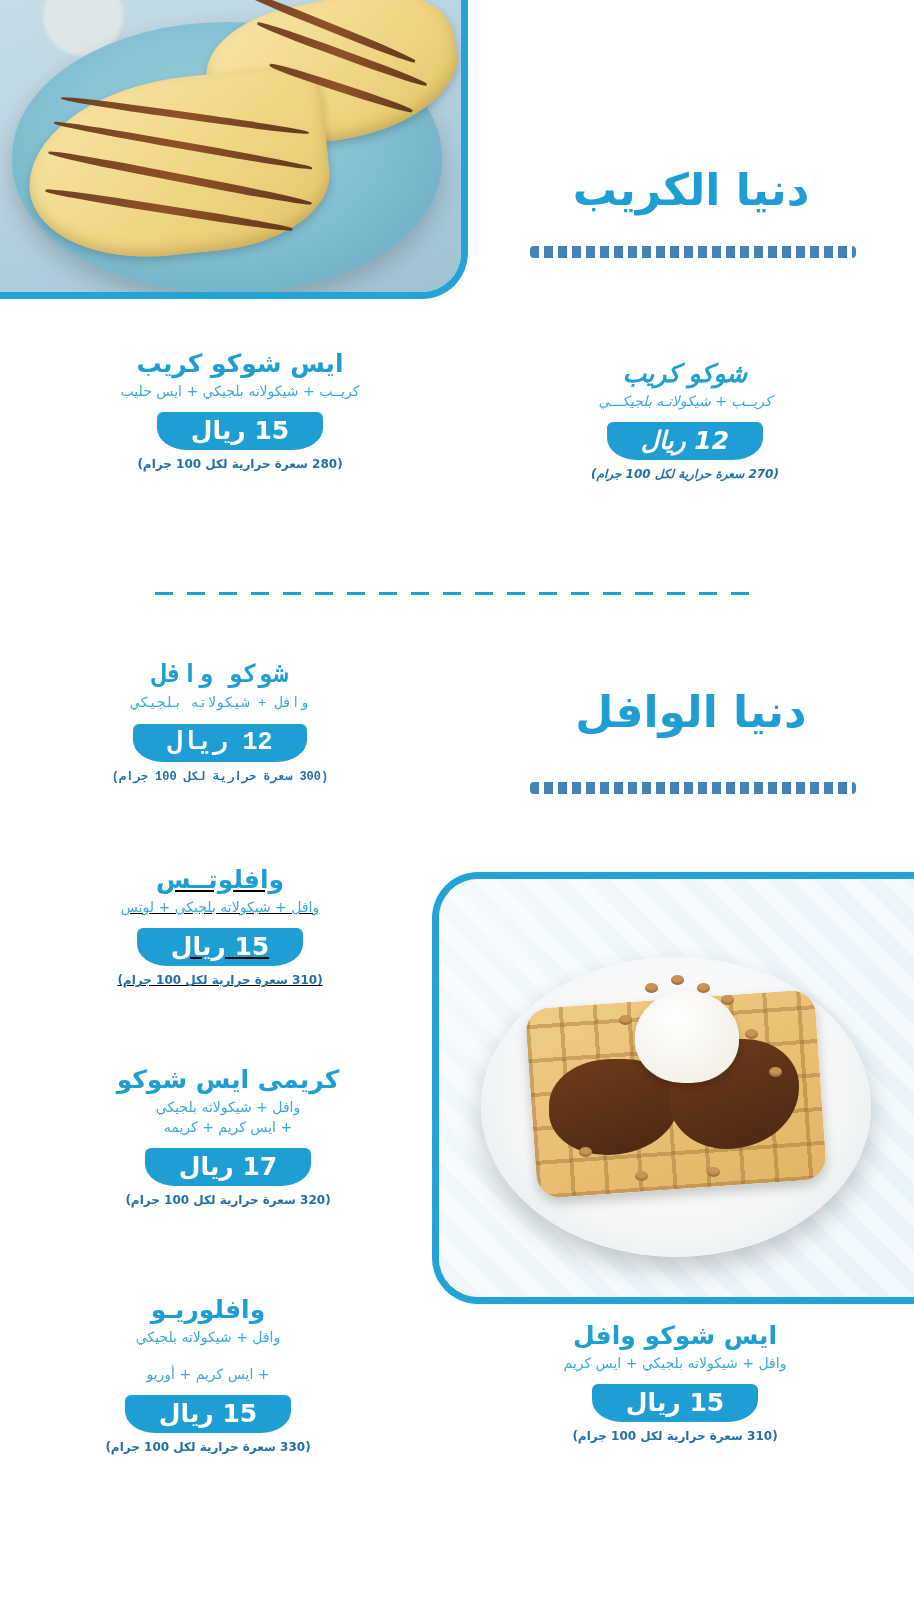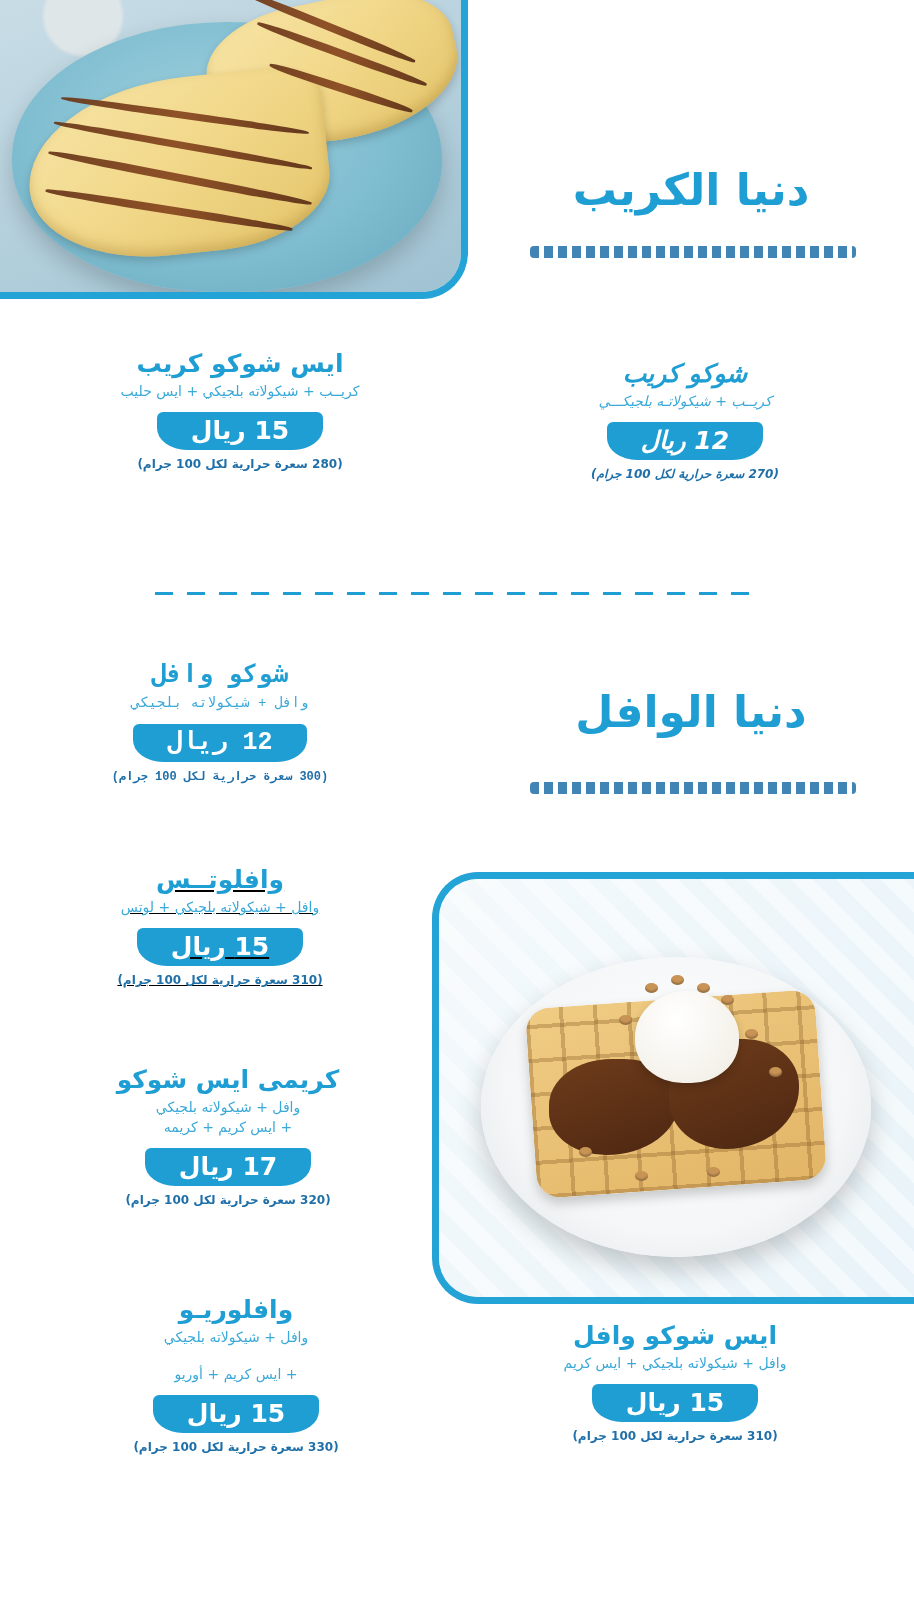--- a/index.html
+++ b/index.html
@@ -290,21 +290,21 @@
   <div class="item" style="left:28px; top:1066px; width:400px;">
     <div class="item-name">كريمى ايس شوكو</div>
     <div class="item-desc">وافل + شيكولاته بلجيكي</div>
     <div class="item-desc" style="margin-top:1px;">+ ايس كريم + كريمه</div>
     <div class="price-wrap">
       <span class="price">17 ريال</span>
     </div>
     <div class="cal">(320 سعرة حرارية لكل 100 جرام)</div>
   </div>
 
-  <div class="item" style="left:36px; top:1296px; width:400px;">
+  <div class="item" style="left:8px; top:1296px; width:400px;">
     <div class="item-name">وافلوريـو</div>
     <div class="item-desc">وافل + شيكولاته بلجيكي</div>
     <div class="item-desc" style="margin-top:18px;">+ ايس كريم + أوريو</div>
     <div class="price-wrap">
       <span class="price">15 ريال</span>
     </div>
     <div class="cal">(330 سعرة حرارية لكل 100 جرام)</div>
   </div>
 
   <div class="item" style="left:455px; top:1322px; width:440px;">

